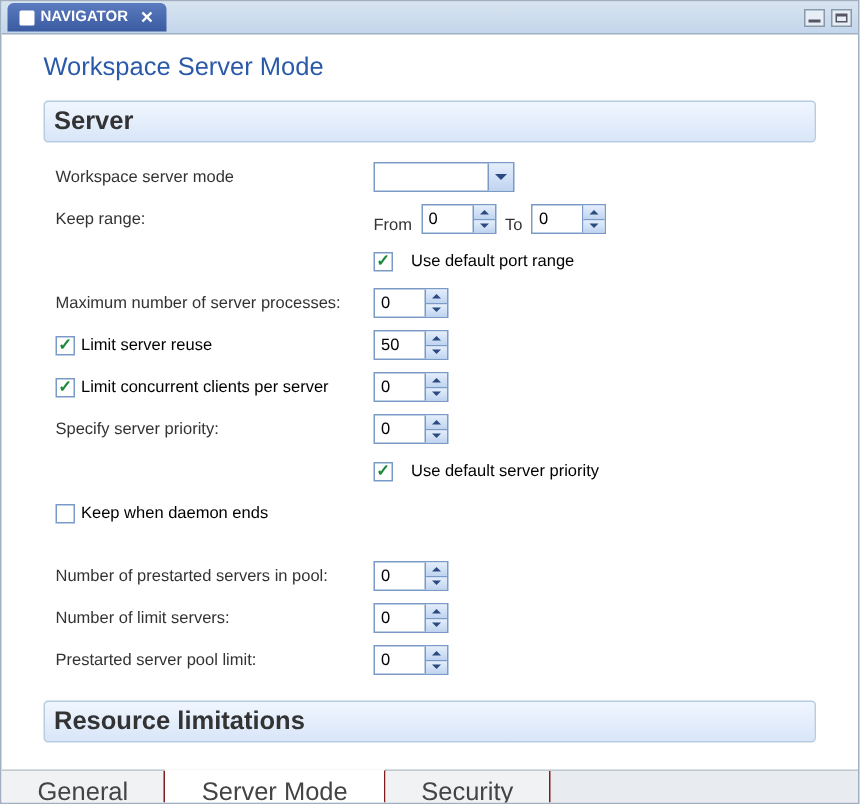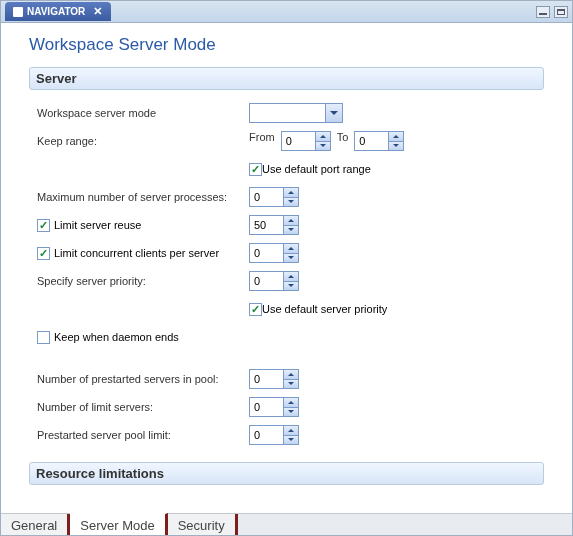--- a/index.html
+++ b/index.html
@@ -82,21 +82,21 @@
   font-weight: normal;
   margin-bottom: 12px;
   margin-top: 4px;
 }
 .section-header {
   background: linear-gradient(to bottom, #f0f6ff, #d8e6f8);
   border: 1px solid #b8cce0;
   border-radius: 3px;
   padding: 3px 6px;
   font-weight: bold;
-  font-size: 13px;
+  font-size: 17px;
   color: #333;
   margin-bottom: 8px;
 }
 .section-body {
   padding: 4px 8px 10px 8px;
 }
 .row {
   display: flex;
   align-items: center;
   margin-bottom: 6px;
@@ -196,52 +196,52 @@
 }
 .chk.checked::after {
   content: '✓';
   color: #1a8a3a;
   font-size: 11px;
   font-weight: bold;
   line-height: 1;
 }
 .inline-from-to {
   display: flex;
-  align-items: flex-start;
+  align-items: flex-end;
   gap: 6px;
 }
 .ft-label { color: #333; }
 .bottom-tabs {
   position: absolute;
   left: 0;
   bottom: 0;
   right: 0;
   height: 22px;
   display: flex;
   background: #e8ecf0;
   border-top: 1px solid #c0c8d0;
 }
 .btab {
-  padding: 4px 10px;
-  border-right: 3px solid #7f1d1d;
+  padding: 4px 24px;
+  border-right: 1px solid #7f1d1d;
   background: #f0f2f4;
   color: #444;
   cursor: pointer;
-  font-size: 13px;
+  font-size: 17px;
 }
 .btab.active {
   background: #fff;
   border-top: 1px solid #fff;
   margin-top: -1px;
 }
 .offset-checkbox {
   margin-left: 212px;
   display: flex;
   align-items: center;
-  gap: 0;
+  gap: 12px;
 }
 </style>
 </head>
 <body>
 
 <div class="titlebar">
   <div class="tab">
     <span class="tab-icon"></span>
     <span>NAVIGATOR</span>
     <span class="tab-close">✕</span>

